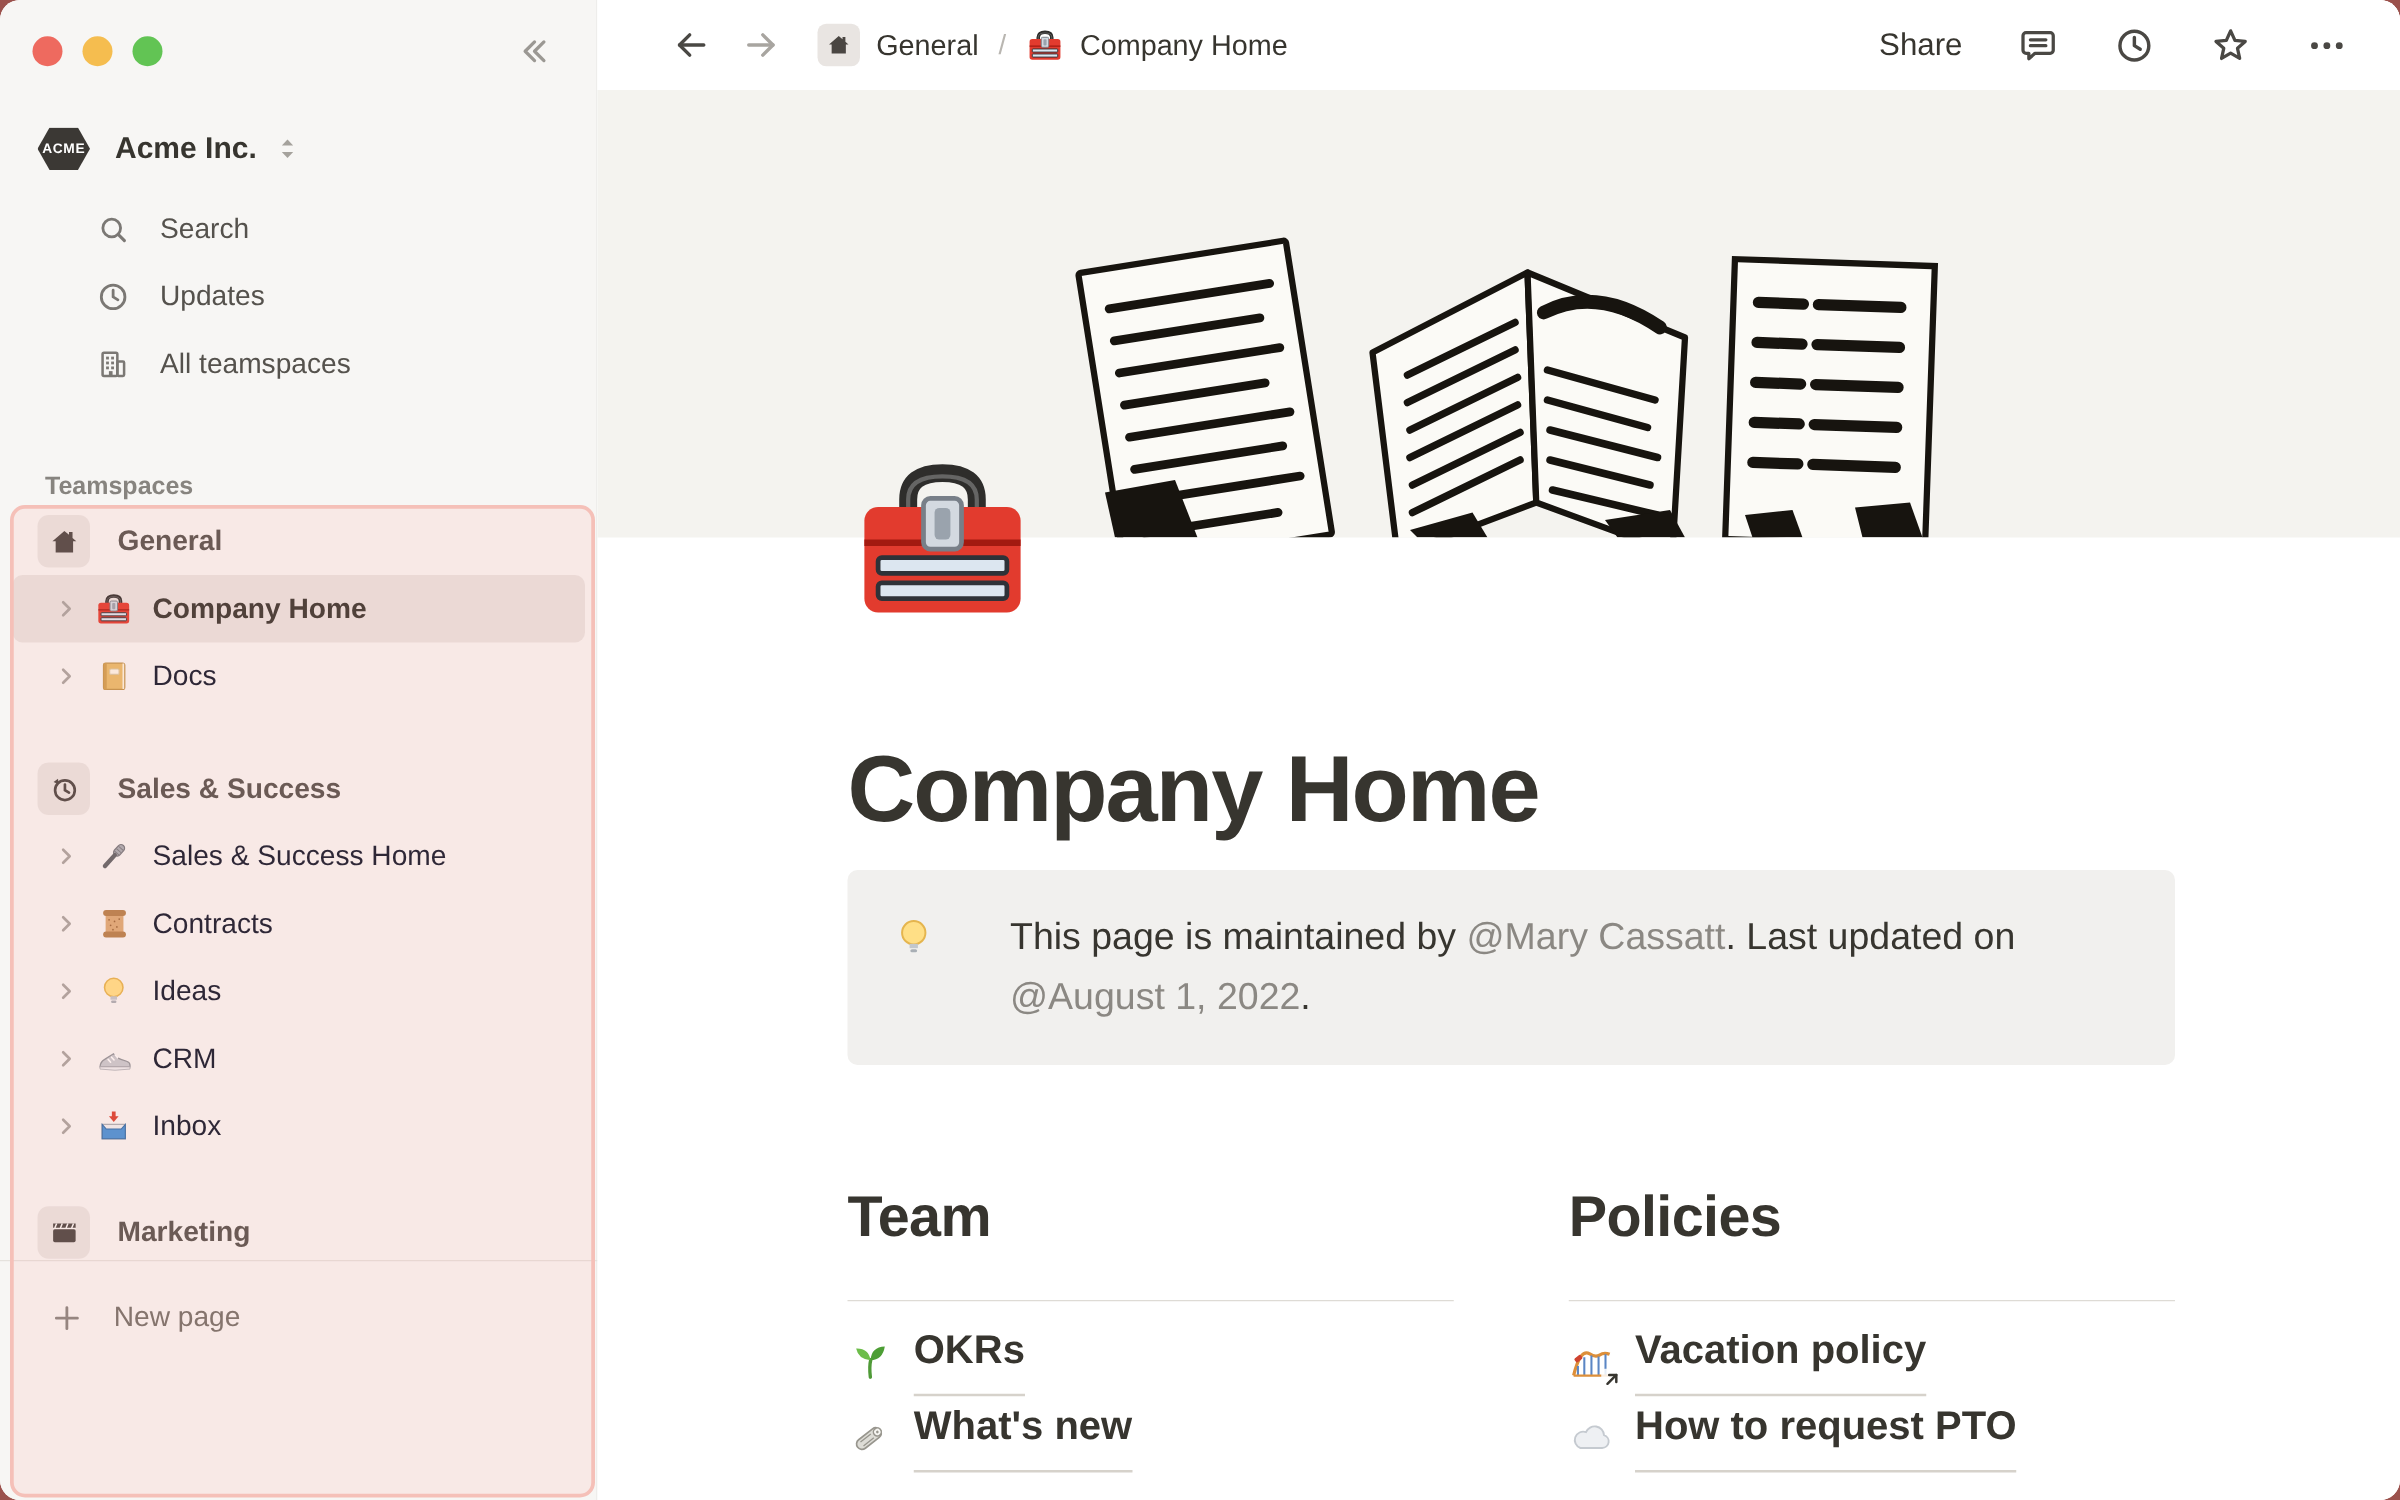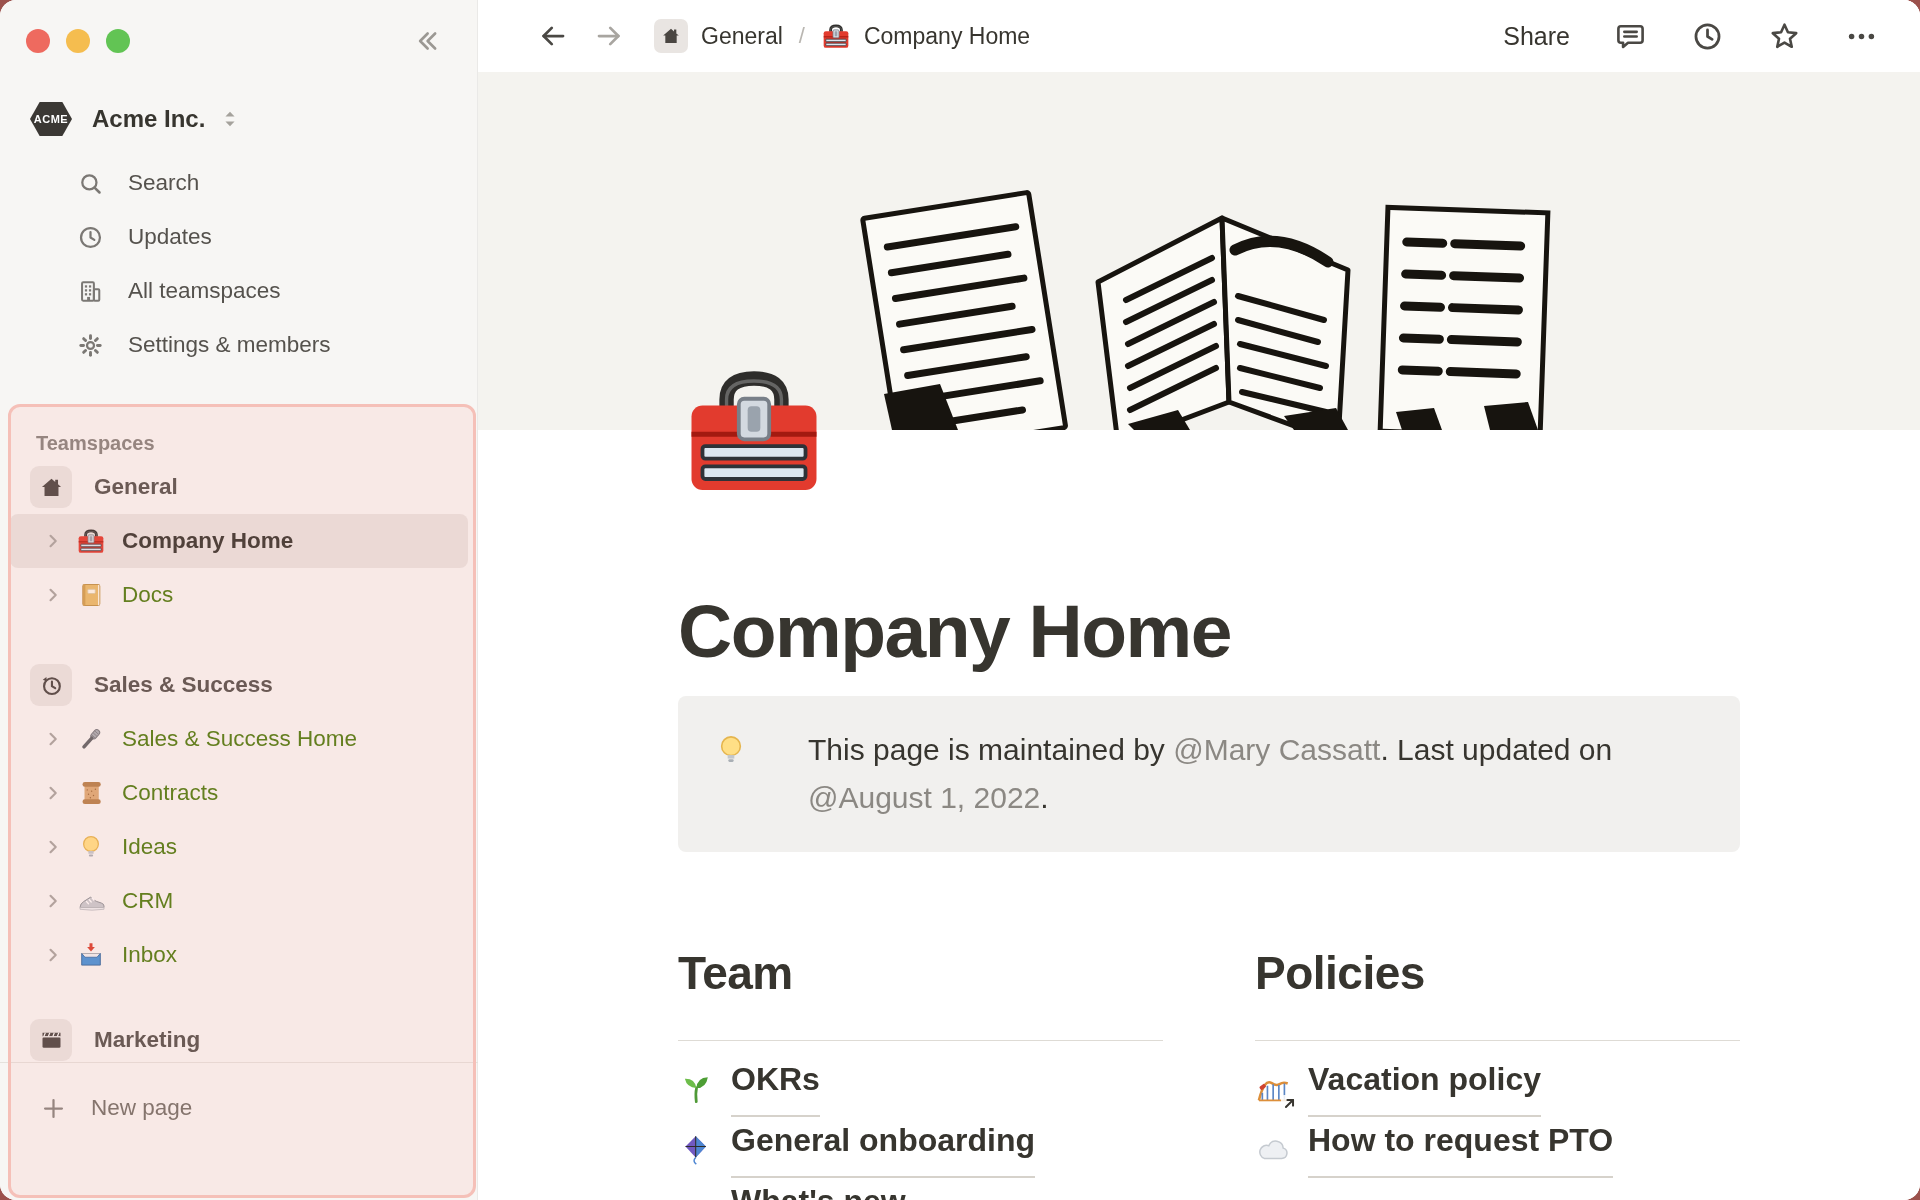--- a/index.html
+++ b/index.html
@@ -20,21 +20,21 @@
   .nav-row .lbl{margin-left:24px;font-size:22.5px;font-weight:500;color:#55524d;}
   .section-label{margin-top:54px;padding-left:36px;height:34px;line-height:34px;font-size:20px;font-weight:600;color:#87847f;}
   .group-row{display:flex;align-items:center;height:54px;padding-left:30px;cursor:pointer;}
   .tile{width:42px;height:42px;background:#e9e5e2;border-radius:9px;display:flex;align-items:center;justify-content:center;color:#4a4642;}
   .tile svg{width:27px;height:27px;}
   .group-row .lbl{margin-left:22px;font-size:22.5px;font-weight:600;color:#55524d;}
   .child-row{display:flex;align-items:center;height:54px;margin:0 10px;padding-left:32px;border-radius:8px;cursor:pointer;}
   .child-row.selected{background:#e9e4e1;}
   .chev{width:22px;height:22px;color:#a8a5a0;flex:none;}
   .child-row .emoji-ic{width:30px;height:30px;margin-left:12px;flex:none;}
-  .child-row .lbl{margin-left:16px;font-size:22.5px;font-weight:500;color:#4d7c0f;white-space:nowrap;}
+  .child-row .lbl{margin-left:16px;font-size:22.5px;font-weight:500;color:#0f172a;white-space:nowrap;}
   .child-row.selected .lbl{font-weight:700;color:#37352f;}
   .mt36{margin-top:36px;} .h44{height:44px;}
   .sb-divider{height:1px;background:#e5e2dd;margin-top:0;}
   .newpage{display:flex;align-items:center;height:50px;margin-top:20px;padding-left:40px;cursor:pointer;}
   .newpage .ic{width:27px;height:27px;color:#87847f;}
   .newpage .lbl{margin-left:24px;font-size:22.5px;font-weight:500;color:#737069;}
   .annotation{position:absolute;left:8px;top:404px;width:462px;height:788px;background:rgba(255,148,136,.13);border:3px solid #f5c0b8;border-radius:12px;pointer-events:none;z-index:6;}
   
   .main{position:relative;flex:1;height:100%;background:#fff;}
   .topbar{display:flex;align-items:center;height:72px;padding:0 42px 0 60px;background:#fff;}
@@ -133,38 +133,20 @@
                 <rect x="7" y="10" width="2" height="2"></rect>
                 <rect x="10.6" y="10" width="2" height="2"></rect>
                 <rect x="7" y="13.5" width="2" height="2"></rect>
                 <rect x="10.6" y="13.5" width="2" height="2"></rect>
                 <rect x="9" y="16.8" width="2.6" height="3.4"></rect>
               </g>
             </svg>
           </span>
         <span class="lbl">All teamspaces</span>
       </div>
-      <div class="nav-row">
-        <span class="ic">
-            <svg viewBox="0 0 24 24">
-              <circle cx="12" cy="12" r="3.1" fill="none" stroke="currentColor" stroke-width="2"></circle>
-              <g stroke="currentColor" stroke-width="2.6" stroke-linecap="round">
-                <line x1="18.2" y1="12" x2="20.6" y2="12"></line>
-                <line x1="16.38" y1="16.38" x2="18.08" y2="18.08"></line>
-                <line x1="12" y1="18.2" x2="12" y2="20.6"></line>
-                <line x1="7.62" y1="16.38" x2="5.92" y2="18.08"></line>
-                <line x1="5.8" y1="12" x2="3.4" y2="12"></line>
-                <line x1="7.62" y1="7.62" x2="5.92" y2="5.92"></line>
-                <line x1="12" y1="5.8" x2="12" y2="3.4"></line>
-                <line x1="16.38" y1="7.62" x2="18.08" y2="5.92"></line>
-              </g>
-            </svg>
-          </span>
-        <span class="lbl">Settings &amp; members</span>
-      </div>
     </nav>
 
     <div class="section-label">Teamspaces</div>
 
     <div class="group-row">
       <span class="tile">
           <svg viewBox="0 0 24 24" fill="currentColor">
             <path d="M3.5 11.5 12 4.2l3.3 2.8V5h2.5v4.2l2.7 2.3h-2.3v8H5.8v-8Z"></path>
           </svg>
         </span>
@@ -493,31 +475,20 @@
           <div class="links">
             <div class="link-row">
               <span class="emoji-ic">
                   <svg viewBox="0 0 24 24">
                     <path d="M12.2 20.5q-.7-5.5.2-9.3" fill="none" stroke="#4f9a37" stroke-width="1.8" stroke-linecap="round"></path>
                     <path d="M12.3 11.4Q5.8 11 4.6 5.2q6.6-.3 7.7 6.2Z" fill="#6dbd4a"></path>
                     <path d="M12.3 11.4q.4-7 7.6-7.3-1.2 7.3-7.6 7.3Z" fill="#4d9e35"></path>
                   </svg>
                 </span>
               <span class="lbl">OKRs</span>
-            </div>
-            <div class="link-row">
-              <span class="emoji-ic">
-                  <svg viewBox="0 0 24 24">
-                    <path d="M11.8 2.8 18.6 9.6 11.8 17 5 9.6Z" fill="#7159c1"></path>
-                    <path d="M11.8 2.8 18.6 9.6 11.8 17Z" fill="#4e86d2"></path>
-                    <path d="M11.8 2.8v14.2M5 9.6h13.6" stroke="#2e2c29" stroke-width="0.7"></path>
-                    <path d="M11.8 17q-2.4 2.4.4 4.4" fill="none" stroke="#4e86d2" stroke-width="1"></path>
-                  </svg>
-                </span>
-              <span class="lbl">General onboarding</span>
             </div>
             <div class="link-row">
               <span class="emoji-ic">
                   <svg viewBox="0 0 24 24">
                     <g transform="rotate(-38 12 12)">
                       <rect x="3.6" y="9.2" width="15.2" height="5.8" rx="2.9" fill="#dddcd6" stroke="#98968e" stroke-width="0.9"></rect>
                       <circle cx="16.9" cy="12.1" r="2.1" fill="#f6f5f1" stroke="#98968e" stroke-width="0.8"></circle>
                       <circle cx="16.9" cy="12.1" r="0.7" fill="#98968e"></circle>
                       <path d="M6.5 10.8h7M6.5 13.4h7" stroke="#98968e" stroke-width="0.7"></path>
                     </g>

